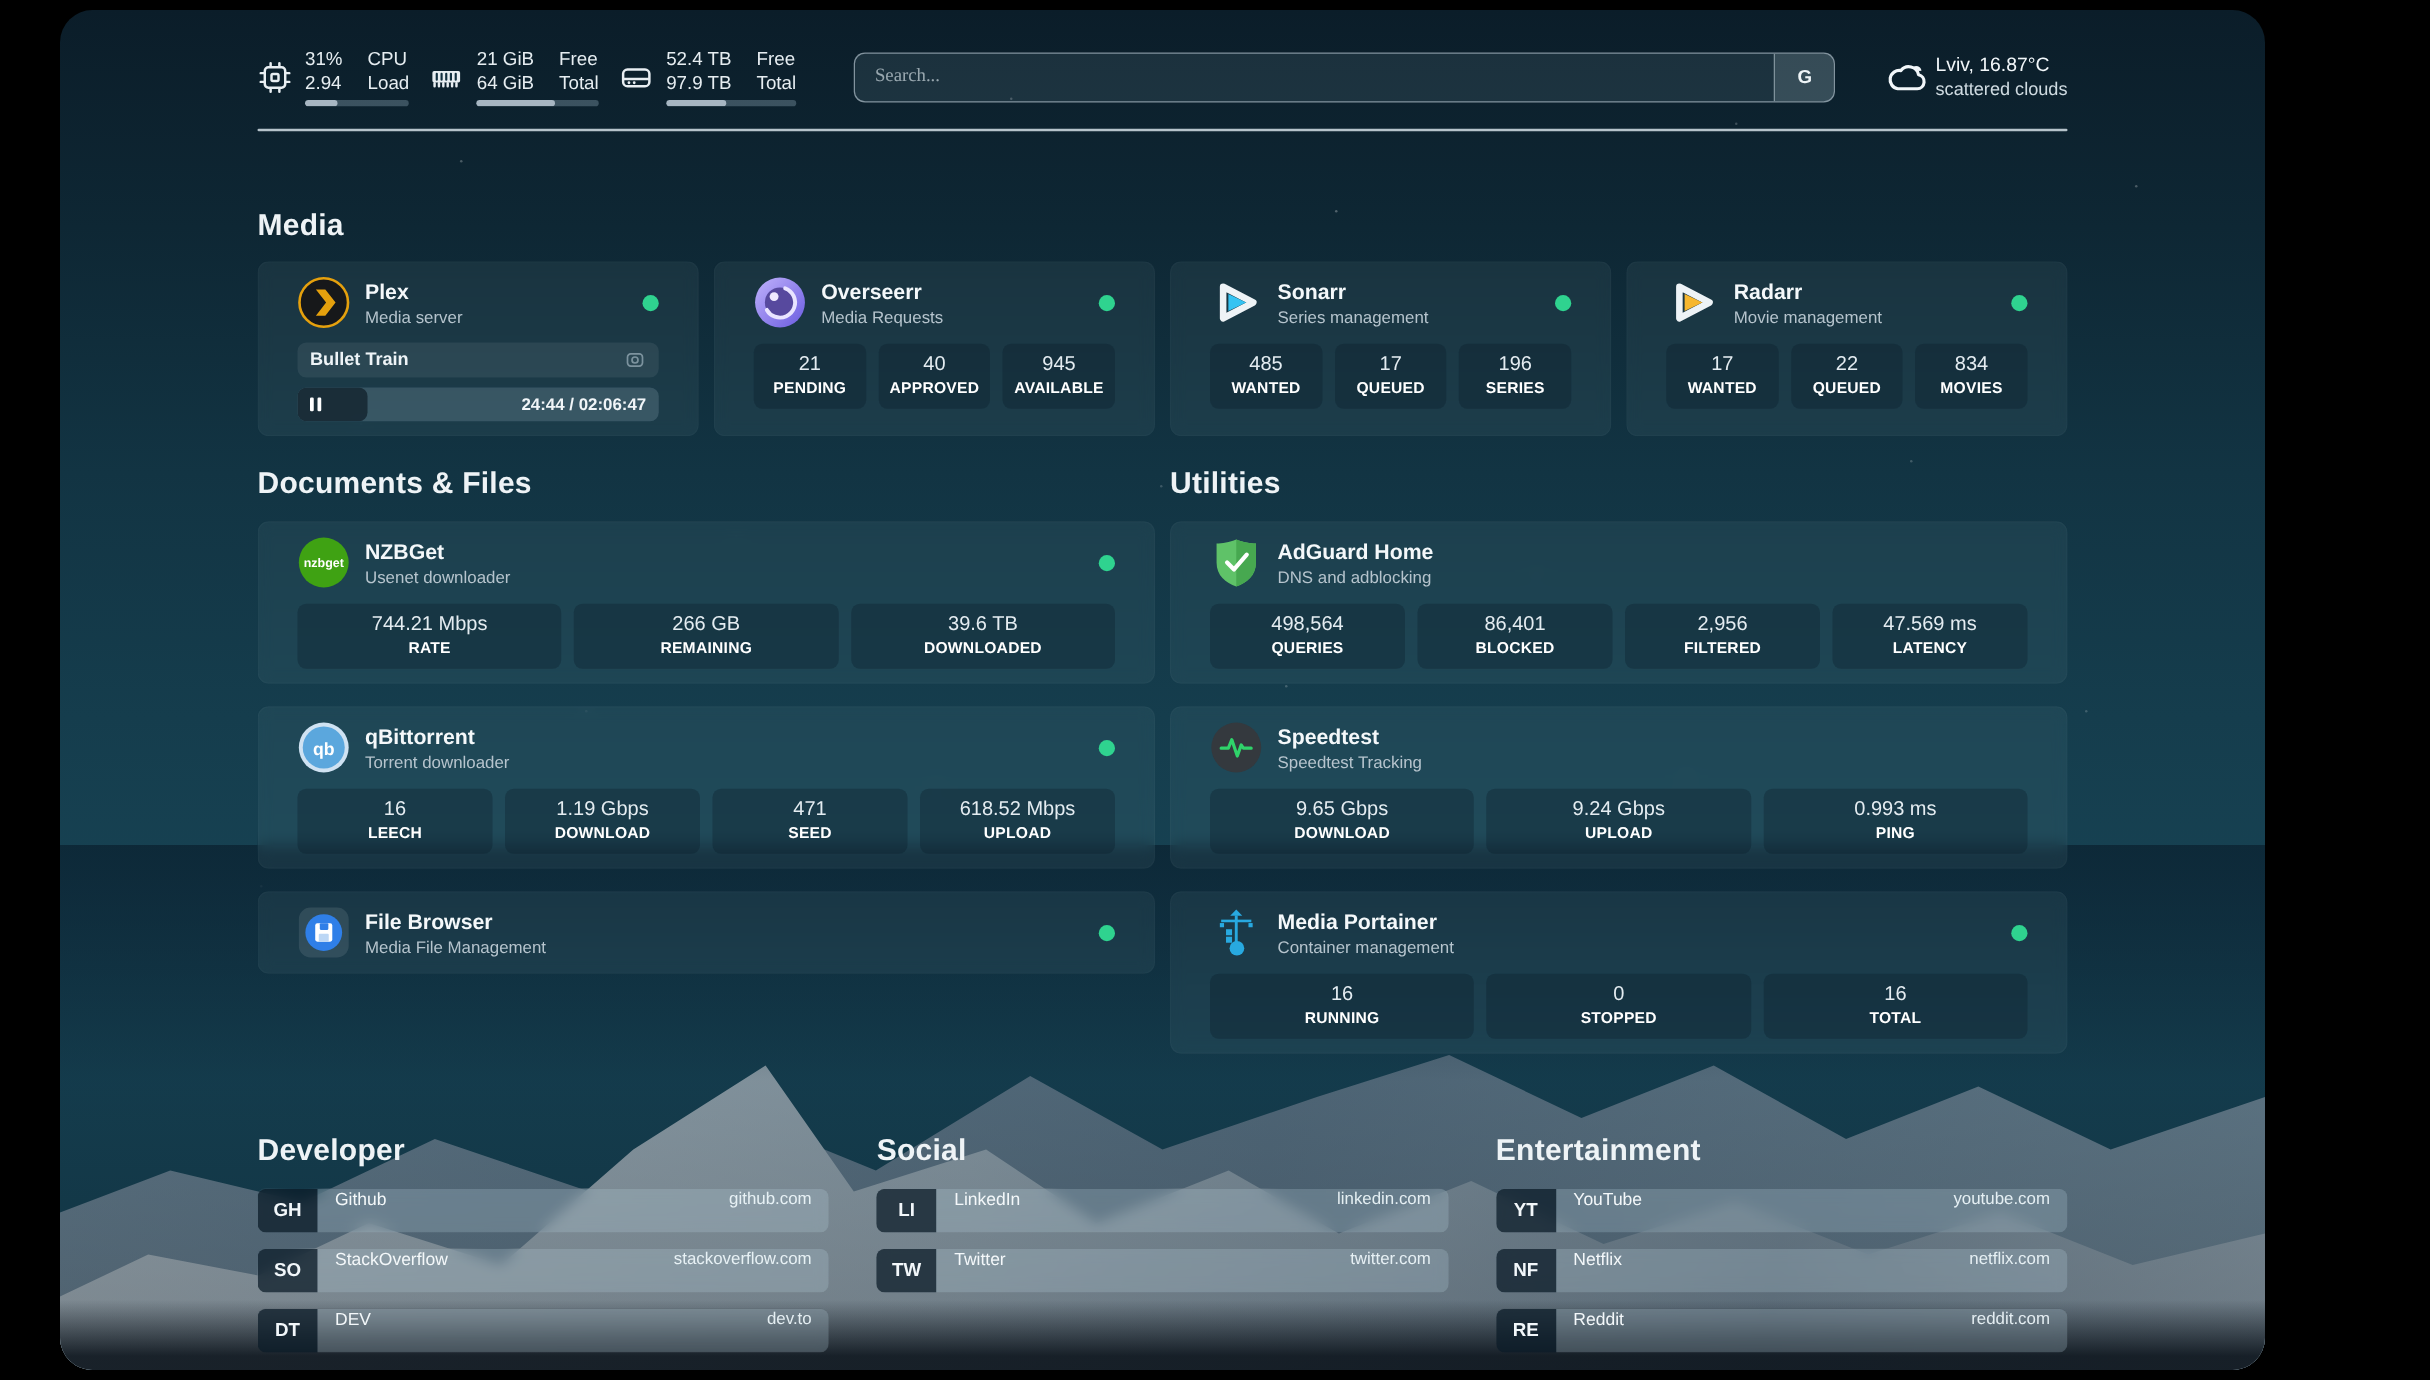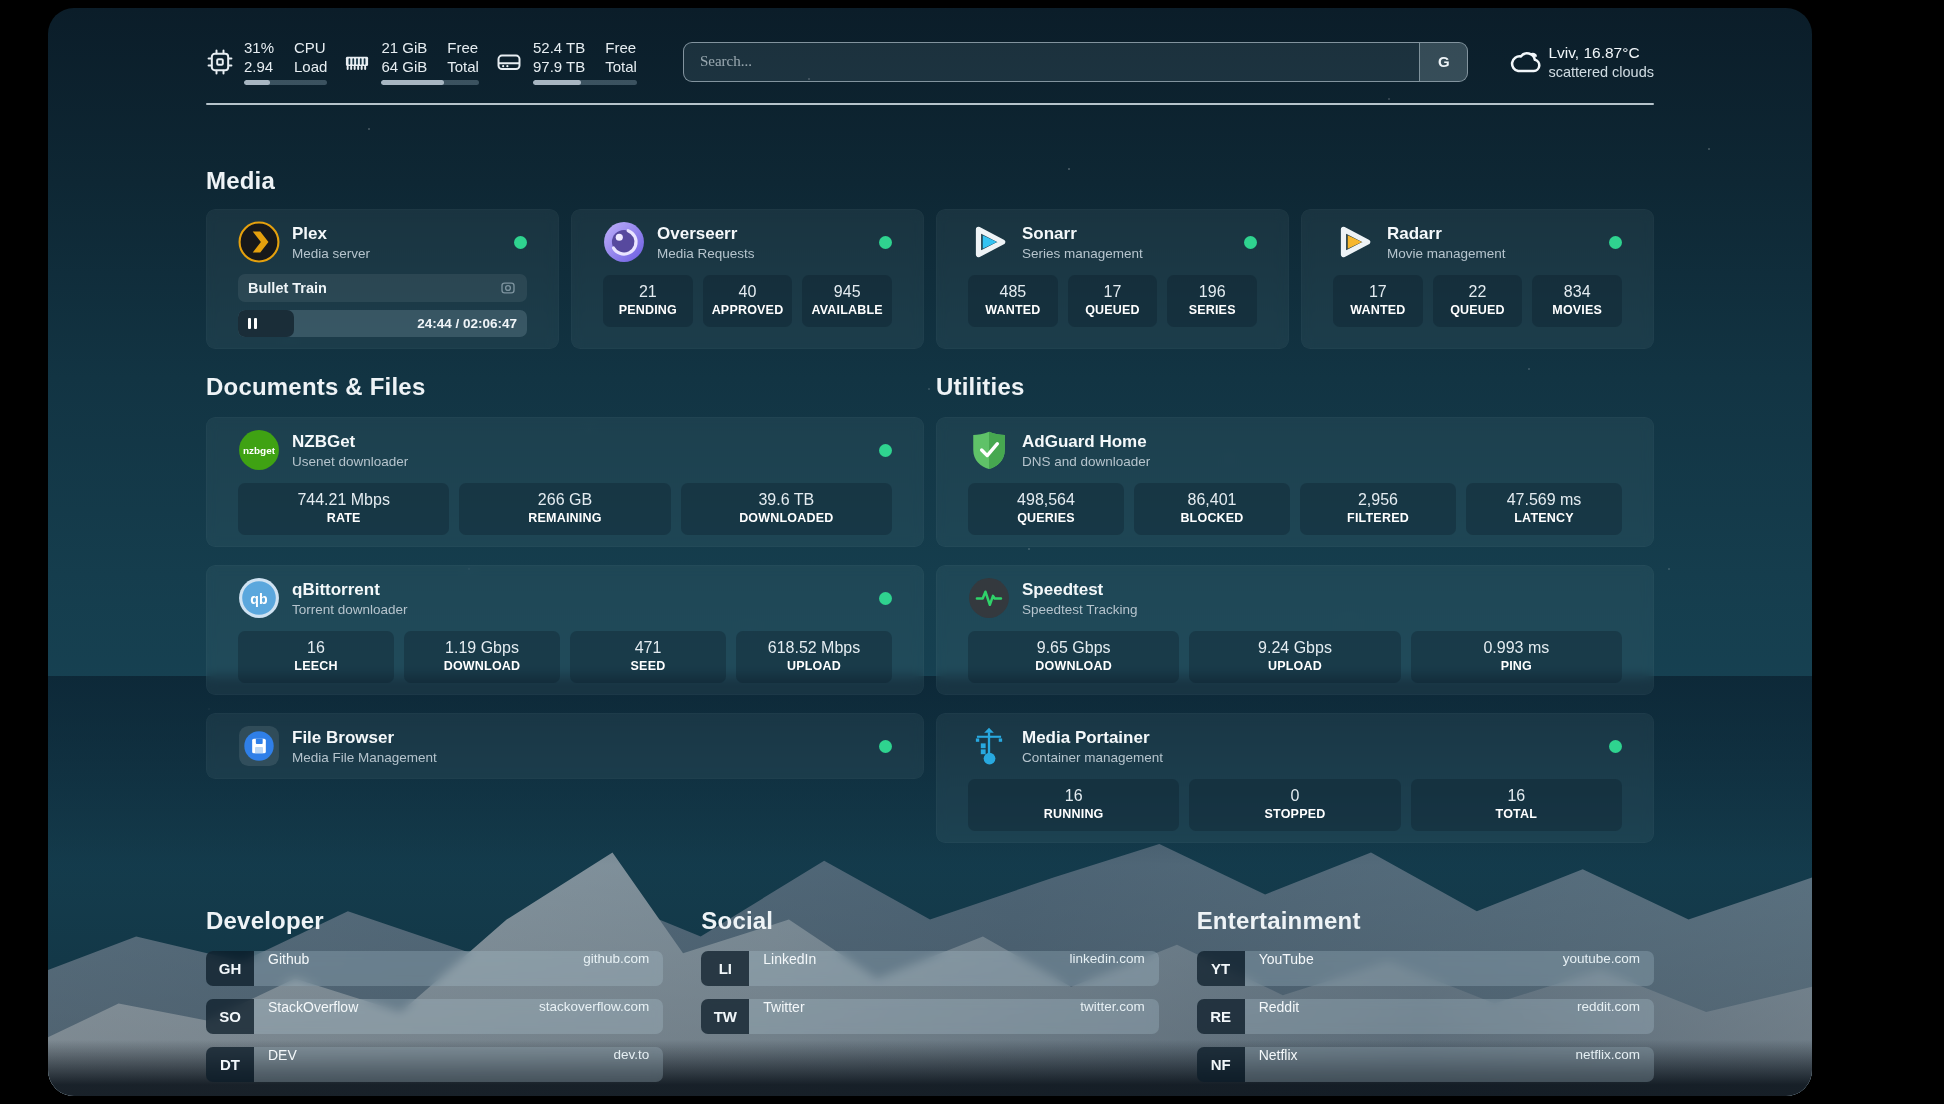--- a/index.html
+++ b/index.html
@@ -437,21 +437,21 @@
             <div class="card-head">
               <span class="svc-icon">
                 <svg viewBox="0 0 40 40">
                   <path d="M20 2.5 C25 4.6 31 5.6 35 5.6 V20 C35 30 28 35.6 20 38.2 C12 35.6 5 30 5 20 V5.6 C9 5.6 15 4.6 20 2.5Z" fill="#5fc268"></path>
                   <path d="M20 2.5 C25 4.6 31 5.6 35 5.6 V20 C35 30 28 35.6 20 38.2Z" fill="#47a850"></path>
                   <path d="M13 20 L18.3 25.3 L28 14" fill="none" stroke="#fff" stroke-width="3.2" stroke-linecap="round" stroke-linejoin="round"></path>
                 </svg>
               </span>
               <div class="svc-text">
                 <div class="svc-name">AdGuard Home</div>
-                <div class="svc-desc">DNS and downloader</div>
+                <div class="svc-desc">DNS and adblocking</div>
               </div>
             </div>
             <div class="stats">
               <div class="stat">
                 <div class="stat-value">498,564</div>
                 <div class="stat-label">QUERIES</div>
               </div>
               <div class="stat">
                 <div class="stat-value">86,401</div>
                 <div class="stat-label">BLOCKED</div>
@@ -589,31 +589,31 @@
         <div class="section-h">Entertainment</div>
         <div class="bk-rows">
           <div class="bk-row">
             <span class="bk-abbr">YT</span>
             <span class="bk-body">
               <span class="bk-name">YouTube</span>
               <span class="bk-url">youtube.com</span>
             </span>
           </div>
           <div class="bk-row">
+            <span class="bk-abbr">NF</span>
+            <span class="bk-body">
+              <span class="bk-name">Netflix</span>
+              <span class="bk-url">netflix.com</span>
+            </span>
+          </div>
+          <div class="bk-row">
             <span class="bk-abbr">RE</span>
             <span class="bk-body">
               <span class="bk-name">Reddit</span>
               <span class="bk-url">reddit.com</span>
-            </span>
-          </div>
-          <div class="bk-row">
-            <span class="bk-abbr">NF</span>
-            <span class="bk-body">
-              <span class="bk-name">Netflix</span>
-              <span class="bk-url">netflix.com</span>
             </span>
           </div>
         </div>
       </div>
 
     </div>
   </div>
 </div>
 </div>
 

